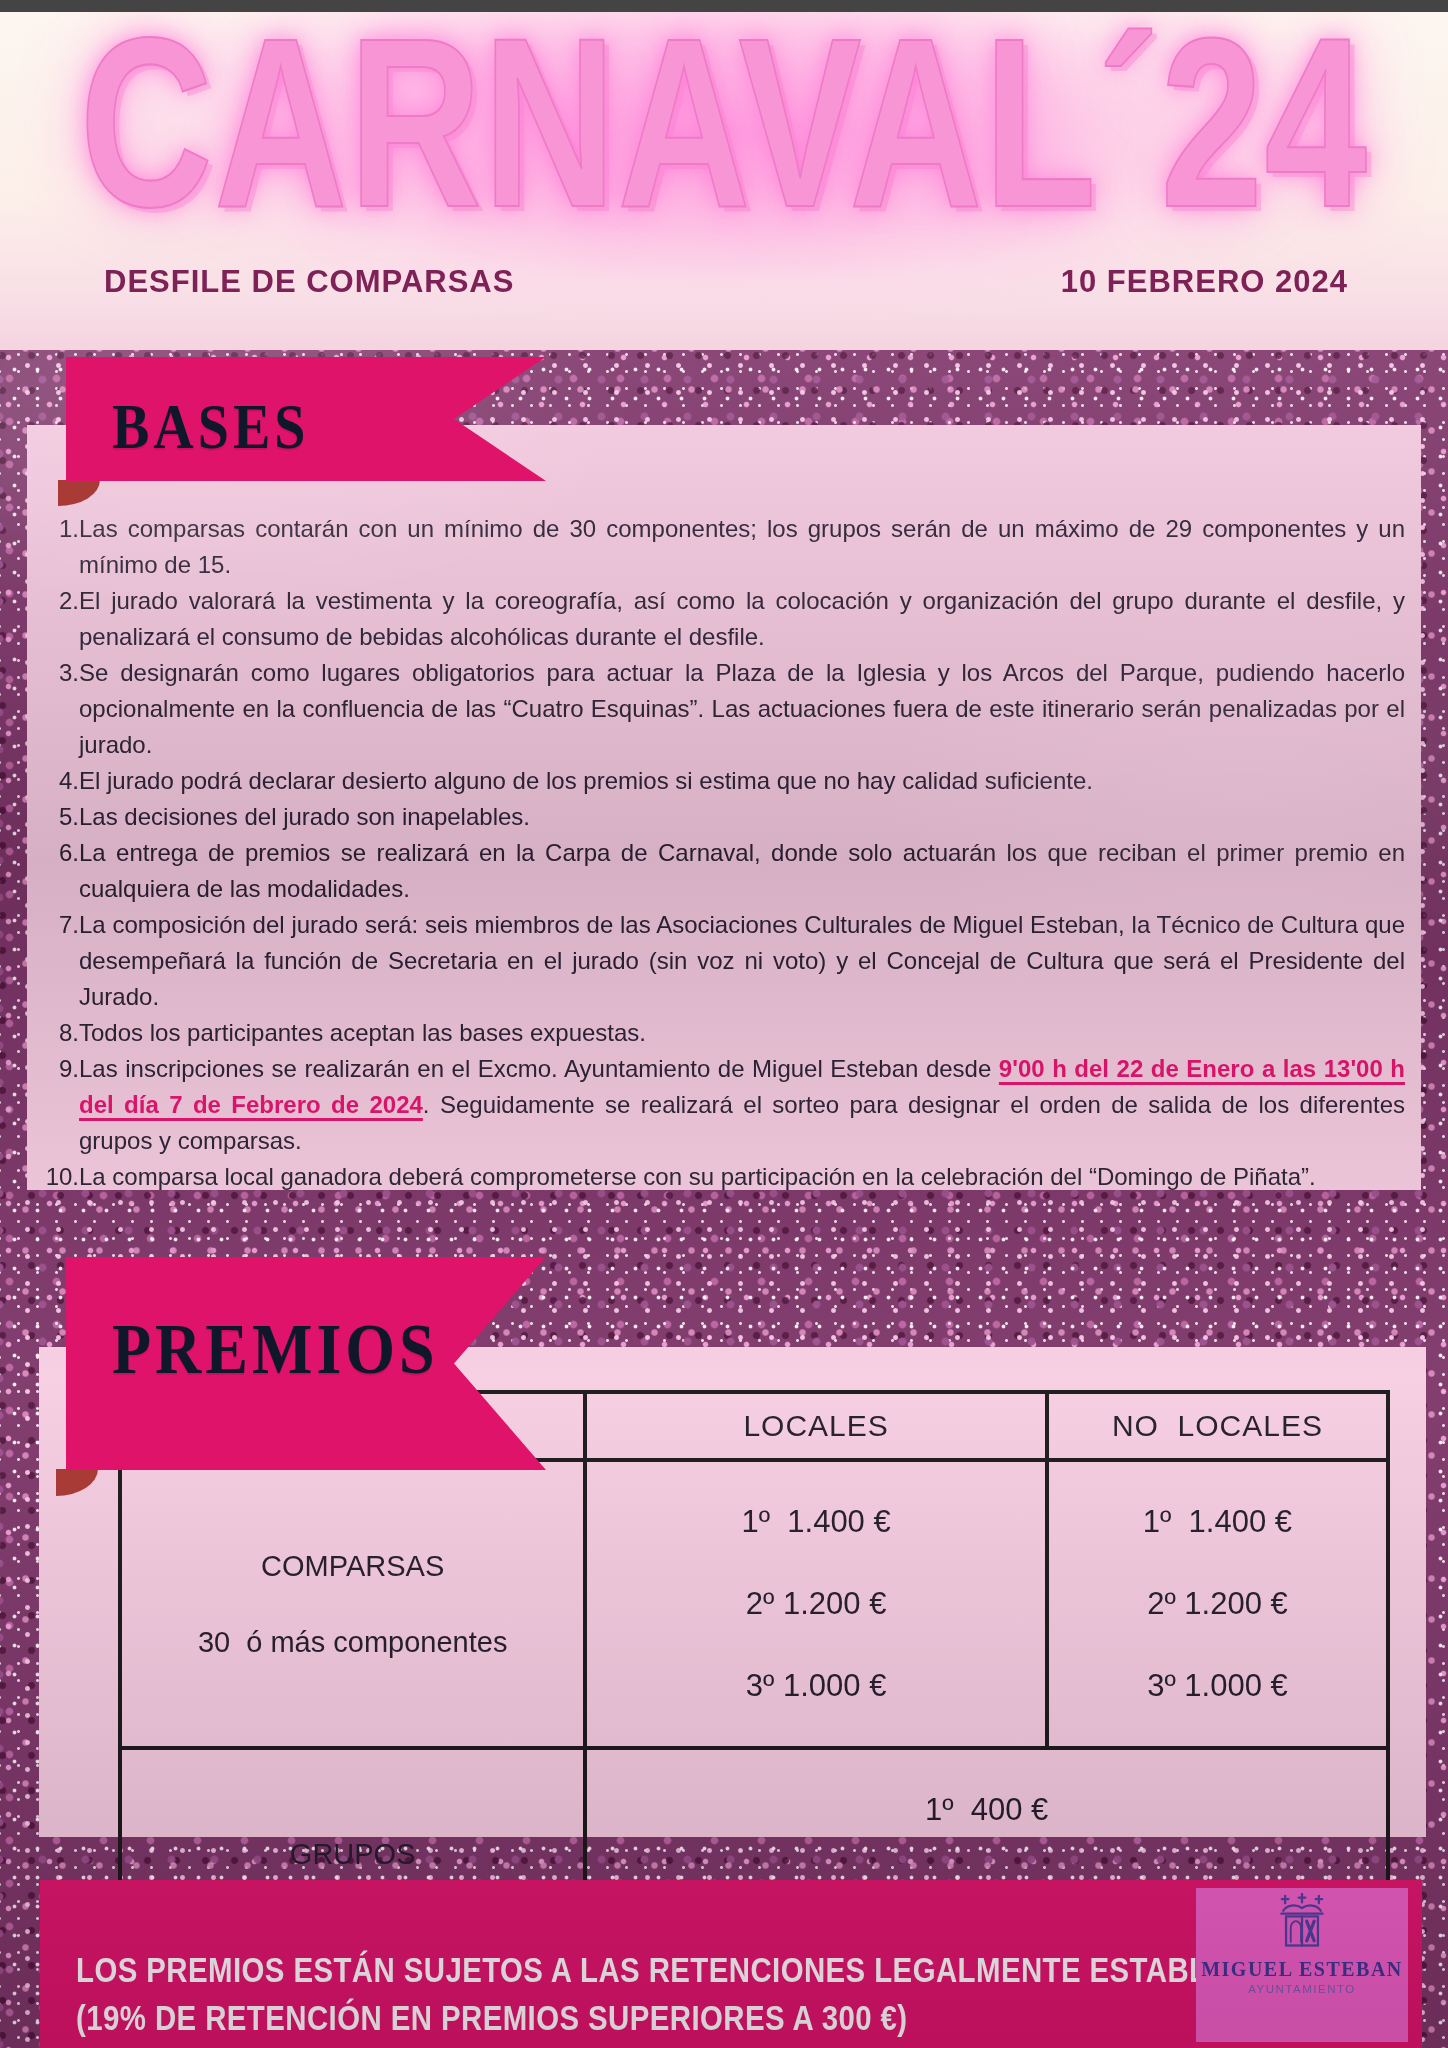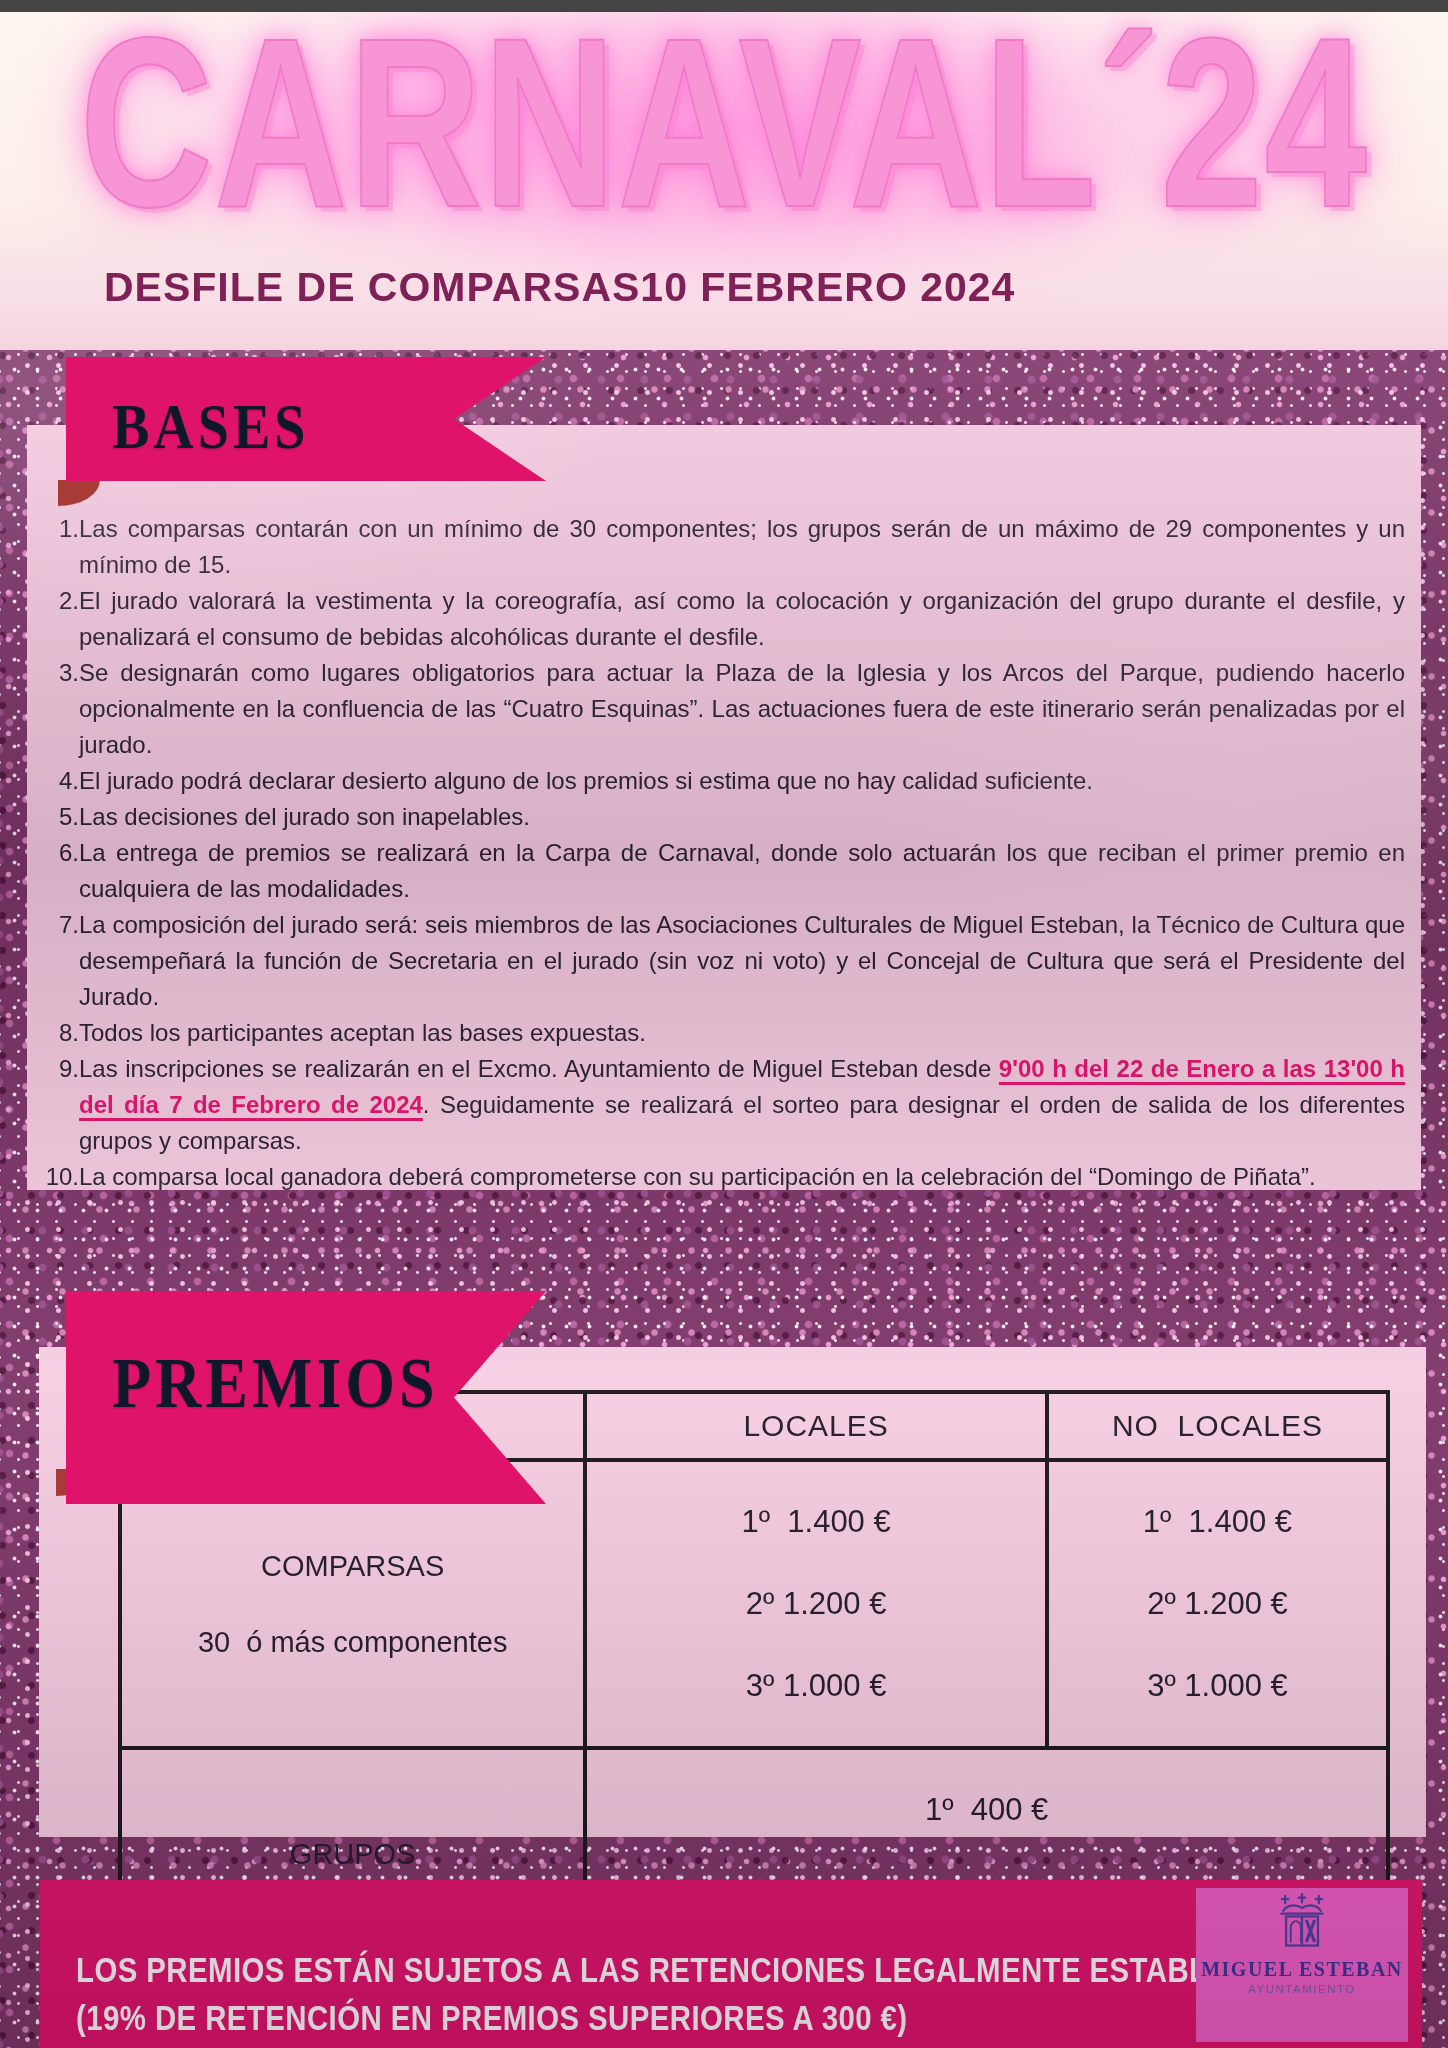--- a/index.html
+++ b/index.html
@@ -20,23 +20,23 @@
     display:flex;align-items:center;justify-content:center;
     font-weight:bold;font-size:236px;line-height:245px;white-space:nowrap;
     color:#f795d5;
     transform:scale(0.78,1.02);transform-origin:50% 50%;
     -webkit-text-stroke:2px #ef7ac8;
     text-shadow:0 0 26px rgba(255,130,216,.95),0 0 70px rgba(255,150,225,.8),7px 5px 0 rgba(231,97,183,.30);
     letter-spacing:2px;
   }
   .subtitles{
     position:absolute;left:0;top:252px;width:1448px;
-    display:flex;box-sizing:border-box;
+    display:flex;justify-content:space-between;box-sizing:border-box;
     padding:0 100px 0 104px;
-    font-size:41px;font-weight:bold;color:#7e2157;letter-spacing:1px;
+    font-size:31px;font-weight:bold;color:#7e2157;letter-spacing:1px;
   }
   
   .body-glitter{
     position:absolute;left:0;top:338px;width:1448px;height:1710px;
     background-color:#7b3668;
     background-image:
       radial-gradient(circle, rgba(255,255,255,.95) 0 1.3px, rgba(255,255,255,0) 2.4px),
       radial-gradient(circle, rgba(255,214,240,.9) 0 1.9px, rgba(255,214,240,0) 3px),
       radial-gradient(circle, rgba(230,148,200,.85) 0 2.6px, rgba(230,148,200,0) 3.9px),
       radial-gradient(circle, rgba(156,79,141,.95) 0 3.2px, rgba(156,79,141,0) 4.6px),
@@ -64,21 +64,21 @@
     clip-path:polygon(0 0,100% 0,calc(100% - 92px) 50%,100% 100%,0 100%);
     display:flex;align-items:center;
     color:#0f172a;font-family:"Liberation Serif",serif;font-weight:bold;
   }
   .ribbon .ribbon-text{
     padding-left:46px;letter-spacing:4px;transform:scaleY(1.12);transform-origin:left center;
     text-shadow:0 2px 0 rgba(140,0,60,.25);
   }
   .bases-ribbon{left:66px;top:7px;width:480px;height:124px;font-size:56px;}
   .bases-ribbon .ribbon-text{padding-top:14px;}
-  .premios-ribbon{left:66px;top:941px;width:480px;height:213px;font-size:64px;align-items:flex-start;}
+  .premios-ribbon{left:66px;top:907px;width:480px;height:213px;font-size:64px;align-items:flex-start;}
   .premios-ribbon .ribbon-text{padding-top:52px;}
   .fold{position:absolute;background:#a93b36;z-index:2;border-radius:0 0 100% 0;}
   .bases-fold{left:58px;top:130px;width:42px;height:26px;}
   .premios-fold{left:56px;top:1119px;width:42px;height:27px;}
   
   .rules{color:#262231;font-size:24px;line-height:36px;}
   .rule{display:flex;align-items:flex-start;}
   .rule-num{flex:0 0 40px;text-align:right;white-space:pre;}
   .rule-text{flex:1;text-align:justify;padding-right:4px;}
   .hl{color:#e8116e;font-weight:bold;text-decoration:underline;text-decoration-thickness:2.5px;text-underline-offset:5px;}

